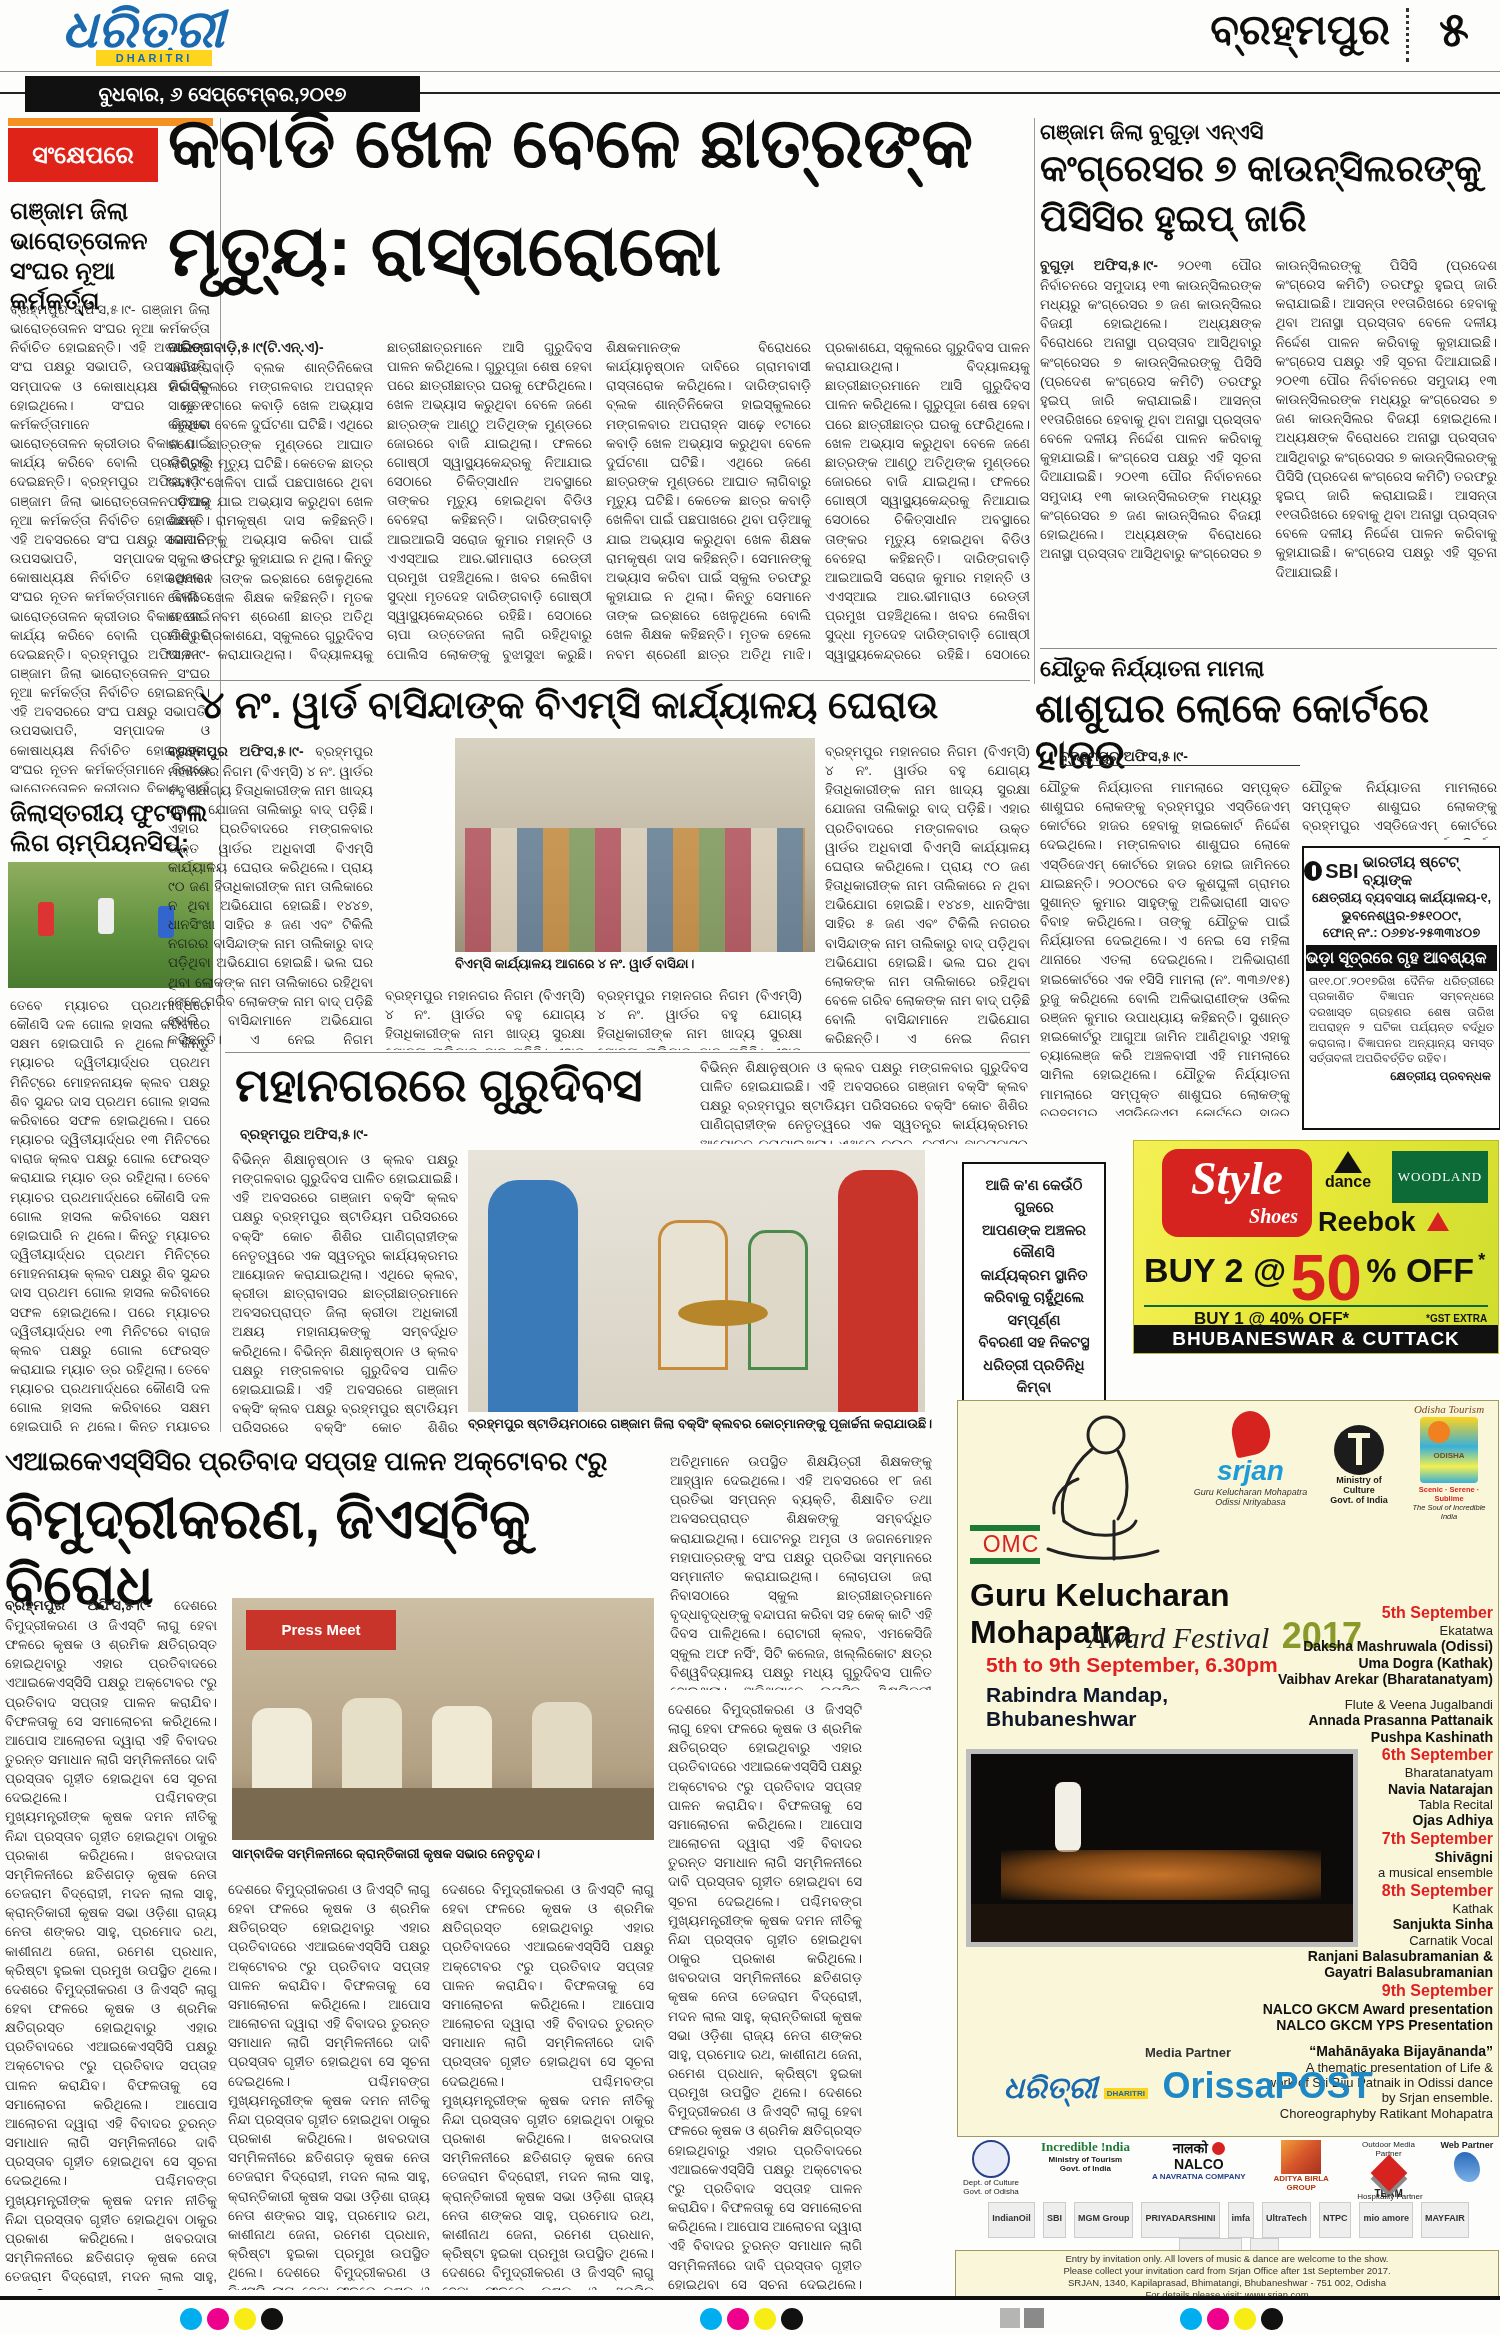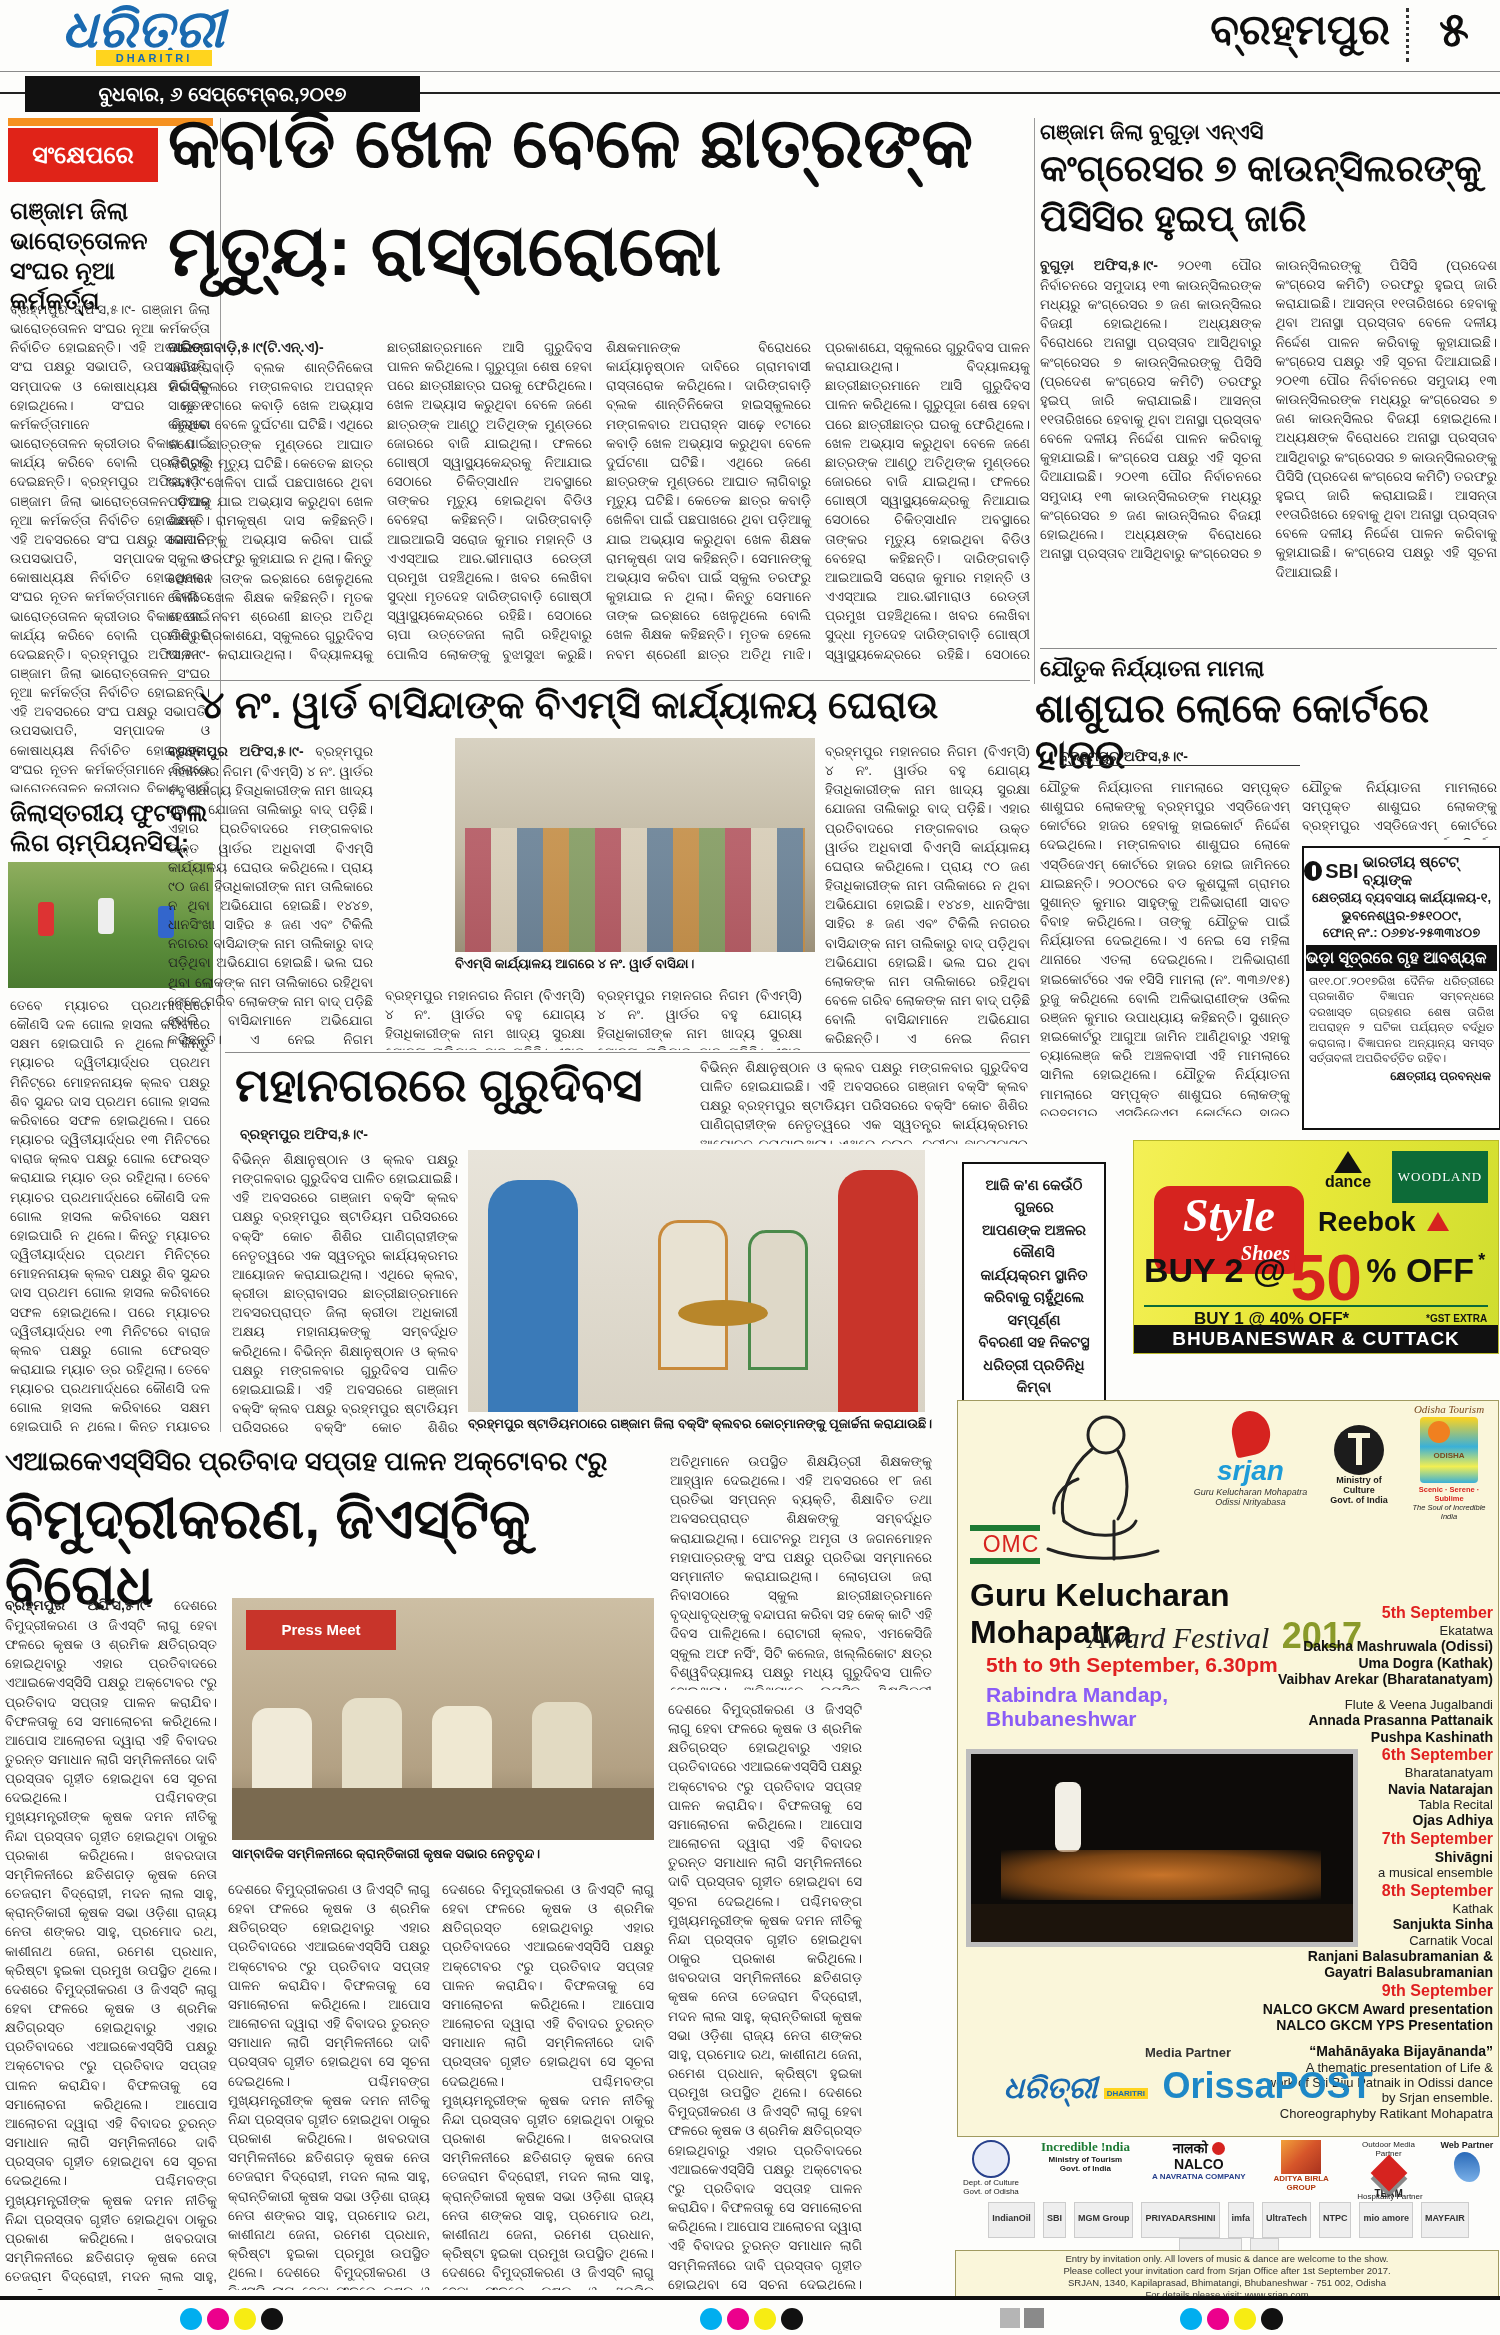--- a/index.html
+++ b/index.html
@@ -144,21 +144,21 @@
         <div class="li-notice">କାର୍ଯ୍ୟକ୍ରମ ସ୍ଥାନିତ</div>
         <div class="li-notice">କରିବାକୁ ଚାହୁଁଥିଲେ ସମ୍ପୂର୍ଣ୍ଣ</div>
         <div class="li-notice">ବିବରଣୀ ସହ ନିକଟସ୍ଥ</div>
         <div class="li-notice">ଧରିତ୍ରୀ ପ୍ରତିନିଧି କିମ୍ବା</div>
         <div class="li-notice">ଶାଖା କାର୍ଯ୍ୟାଳୟ ସହ</div>
         <div class="li-notice">ଯୋଗାଯୋଗ କରନ୍ତୁ।</div>
       </div>
   </div>
 
   <div class="abs style-ad" style="left:1133px;top:1140px;width:364px;height:212px;">
-    <div class="style-logo abs" style="left:20px;top:8px;width:150px;height:88px;margin-top:37px;">
+    <div class="style-logo abs" style="left:28px;top:8px;width:150px;height:88px;">
       <div style="font-family:'Liberation Serif',serif;font-style:italic;font-weight:bold;font-size:46px;line-height:60px;">Style</div>
       <div style="font-family:'Liberation Serif',serif;font-style:italic;font-weight:bold;font-size:20px;line-height:14px;text-align:right;padding-right:14px;">Shoes</div>
     </div>
     <div class="abs" style="left:178px;top:10px;width:72px;height:54px;text-align:center;">
       <div style="width:0;height:0;border-left:14px solid transparent;border-right:14px solid transparent;border-bottom:22px solid #111;margin:0 auto;"></div>
       <div style="font-weight:bold;font-size:16px;color:#111;">dance</div>
     </div>
     <div class="woodland abs" style="left:258px;top:10px;width:96px;height:52px;">WOODLAND</div>
     <div class="abs" style="left:184px;top:66px;width:170px;height:34px;font-weight:bold;font-size:27px;color:#111;">
       <span>Reebok</span>
@@ -237,21 +237,21 @@
 
     <div class="abs" style="left:12px;top:124px;width:70px;text-align:center;border-top:6px solid #1d7a34;border-bottom:6px solid #1d7a34;">
       <div style="font-size:23px;font-weight:normal;color:#d6231f;letter-spacing:1px;margin-left:12px;">OMC</div>
     </div>
     <div class="abs hl" style="left:12px;top:176px;width:420px;font-size:32px;">Guru Kelucharan Mohapatra</div>
     <div class="abs" style="left:130px;top:214px;width:320px;white-space:nowrap;">
       <span style="font-family:'Liberation Serif',serif;font-style:italic;font-size:30px;color:#222;">Award Festival</span>
       <span style="font-size:36px;font-weight:bold;color:#8a9a2a;margin-left:8px;">2017</span>
     </div>
     <div class="abs" style="left:28px;top:252px;width:330px;font-weight:bold;font-size:21px;color:#e02020;">5th to 9th September, 6.30pm</div>
-    <div class="abs" style="left:28px;top:282px;width:330px;font-weight:bold;font-size:21px;color:#8b5cf6;">Rabindra Mandap, Bhubaneshwar</div>
+    <div class="abs" style="left:28px;top:282px;width:330px;font-weight:bold;font-size:21px;color:#0f172a;">Rabindra Mandap, Bhubaneshwar</div>
 
     <div class="abs sched" style="left:288px;top:202px;width:247px;">
         <div class="li-date">5th September</div>
         <div class="li-plain">Ekatatwa</div>
         <div class="li-name">Daksha Mashruwala (Odissi)</div>
         <div class="li-name">Uma Dogra (Kathak)</div>
         <div class="li-name">Vaibhav Arekar (Bharatanatyam)</div>
         <div class="li-gap"></div>
         <div class="li-plain">Flute &amp; Veena Jugalbandi</div>
         <div class="li-name">Annada Prasanna Pattanaik</div>

